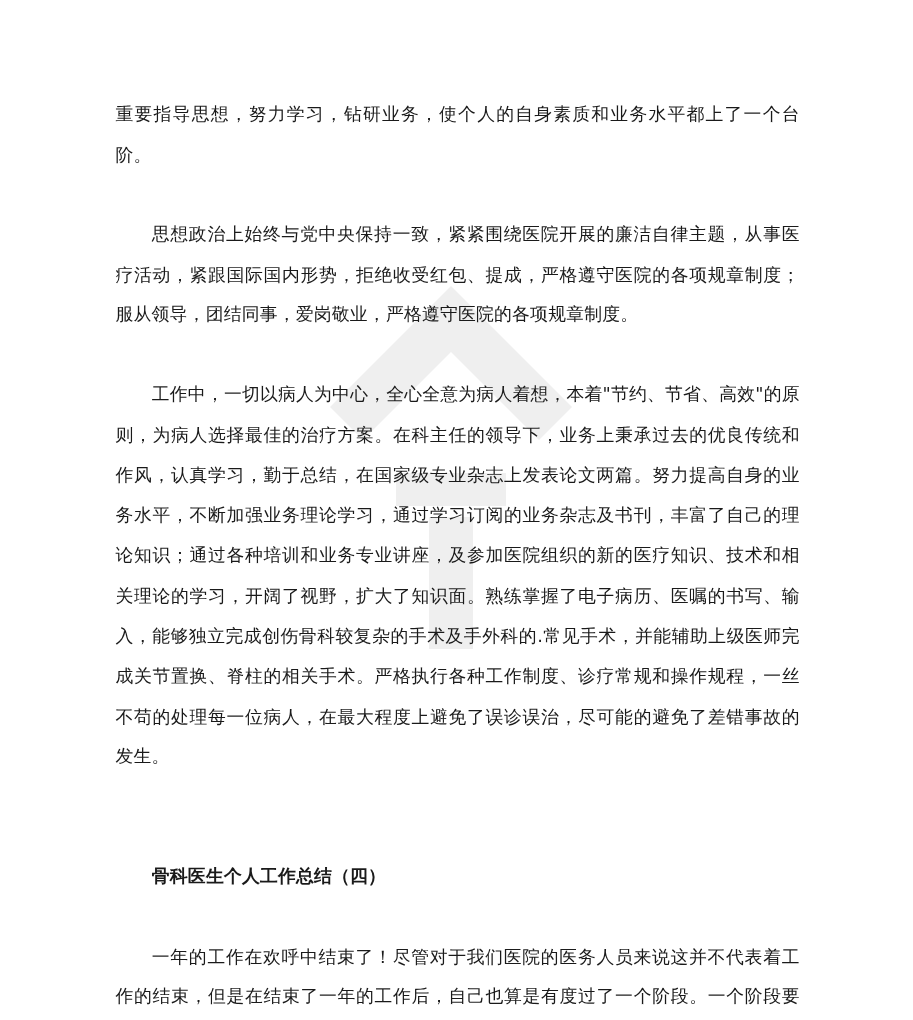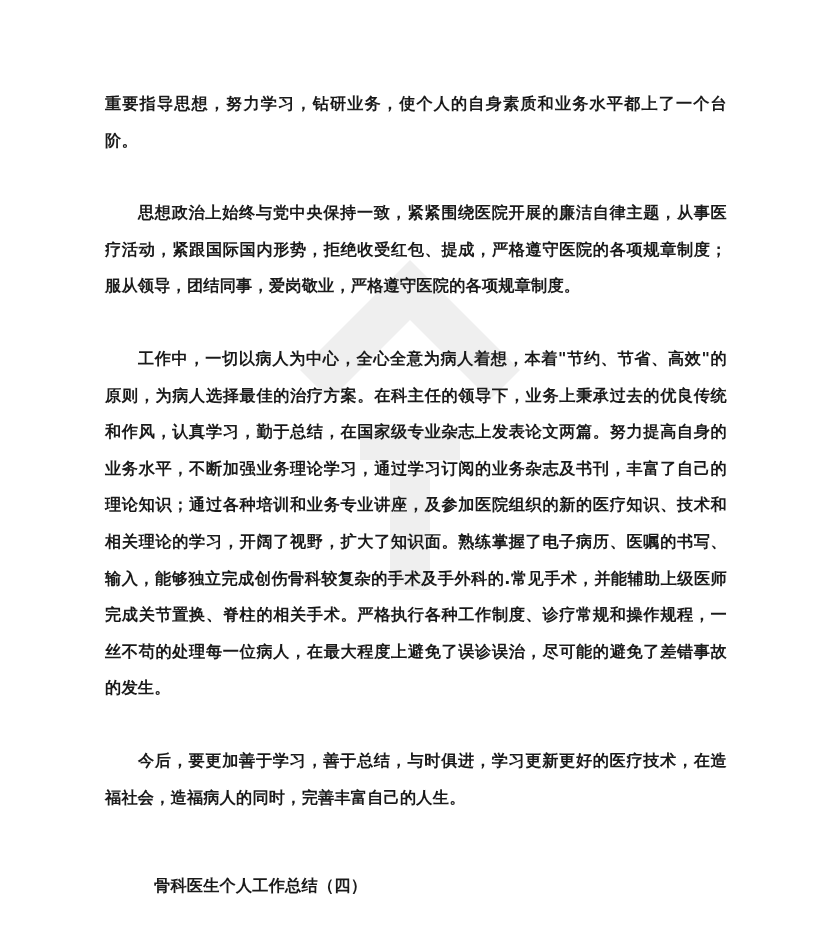--- a/index.html
+++ b/index.html
@@ -29,33 +29,32 @@
       top: 86px;
       width: 622px;
     }
     .para {
       font-size: 16.2px;
       line-height: 36.6px;
       margin: 0;
       text-align: justify;
       text-align-last: left;
       letter-spacing: 0.2px;
-      font-weight: bold;
     }
     .para.indent {
       text-indent: 33px;
     }
     .gap {
       height: 36px;
     }
     .heading {
       font-size: 16.2px;
       line-height: 36.6px;
       font-weight: bold;
-      margin: 16px;
+      margin: 0;
       padding-left: 33px;
       letter-spacing: 0.2px;
     }
     .watermark {
       position: absolute;
       left: 300px;
       top: 260px;
       width: 220px;
       height: 330px;
       pointer-events: none;
@@ -76,21 +75,20 @@
   <div class="content">
     <p class="para">重要指导思想，努力学习，钻研业务，使个人的自身素质和业务水平都上了一个台阶。</p>
     <div class="gap"></div>
 
     <p class="para indent">思想政治上始终与党中央保持一致，紧紧围绕医院开展的廉洁自律主题，从事医疗活动，紧跟国际国内形势，拒绝收受红包、提成，严格遵守医院的各项规章制度；服从领导，团结同事，爱岗敬业，严格遵守医院的各项规章制度。</p>
     <div class="gap"></div>
 
     <p class="para indent">工作中，一切以病人为中心，全心全意为病人着想，本着"节约、节省、高效"的原则，为病人选择最佳的治疗方案。在科主任的领导下，业务上秉承过去的优良传统和作风，认真学习，勤于总结，在国家级专业杂志上发表论文两篇。努力提高自身的业务水平，不断加强业务理论学习，通过学习订阅的业务杂志及书刊，丰富了自己的理论知识；通过各种培训和业务专业讲座，及参加医院组织的新的医疗知识、技术和相关理论的学习，开阔了视野，扩大了知识面。熟练掌握了电子病历、医嘱的书写、输入，能够独立完成创伤骨科较复杂的手术及手外科的.常见手术，并能辅助上级医师完成关节置换、脊柱的相关手术。严格执行各种工作制度、诊疗常规和操作规程，一丝不苟的处理每一位病人，在最大程度上避免了误诊误治，尽可能的避免了差错事故的发生。</p>
     <div class="gap"></div>
 
-    <p class="para indent">今后，要更加善于学习，善于总结，与时俱进，学习更新更好的医疗技术，在造福社会，造福病人的同时，完善丰富自己的人生。</p>
     <div class="gap"></div>
 
     <p class="heading">骨科医生个人工作总结（四）</p>
     <div class="gap"></div>
 
     <p class="para indent">一年的工作在欢呼中结束了！尽管对于我们医院的医务人员来说这并不代表着工作的结束，但是在结束了一年的工作后，自己也算是有度过了一个阶段。一个阶段要有一个阶</p>
   </div>
 </div>
 
 </body></html>

